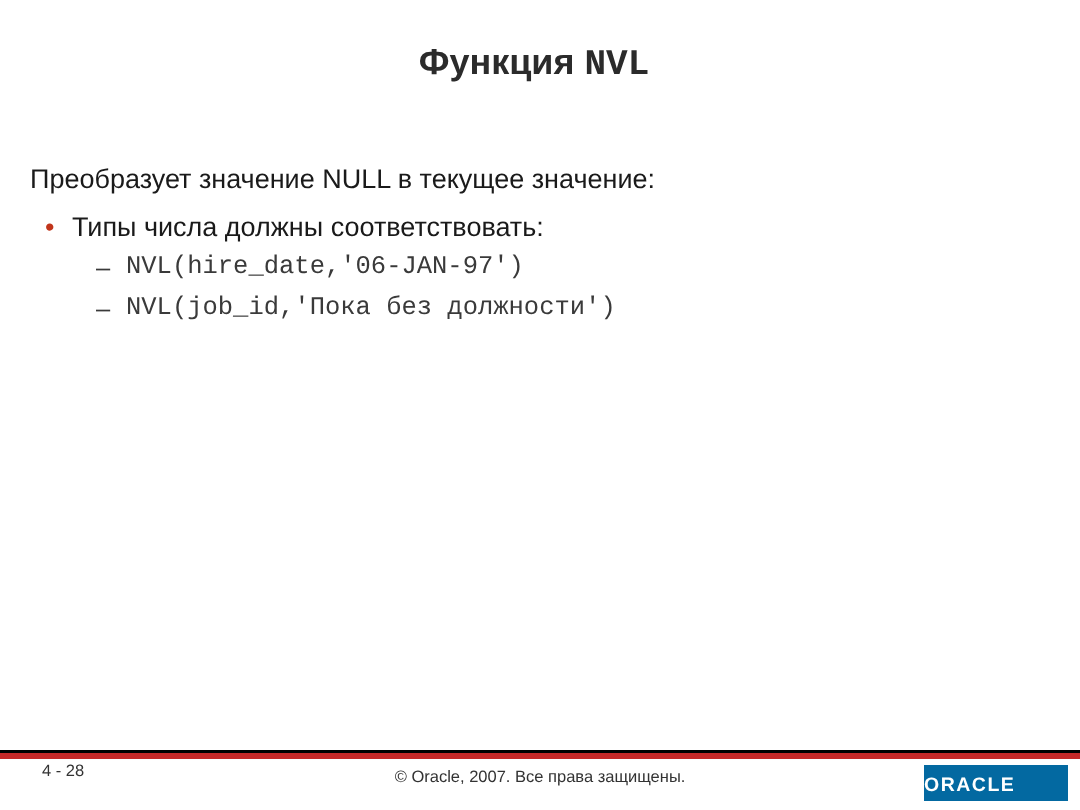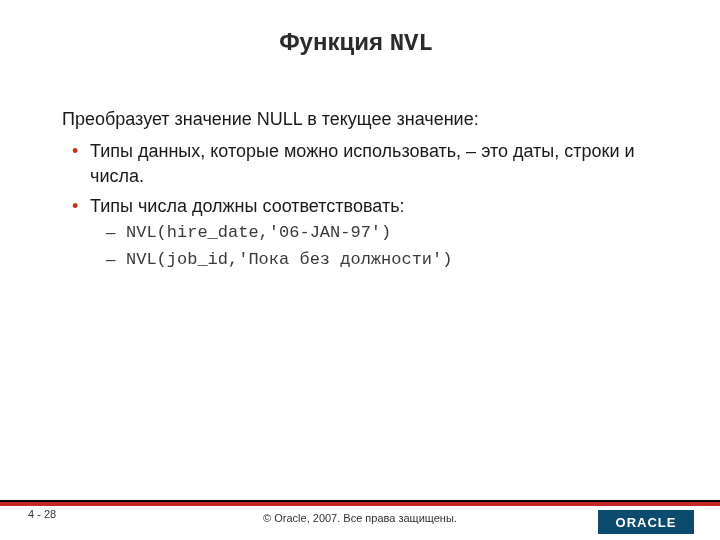--- a/index.html
+++ b/index.html
@@ -23,25 +23,24 @@
     font-weight: bold;
     font-size: 24px;
     padding-top: 28px;
     color: #2b2b2b;
   }
   .title .nvl {
     font-family: "Courier New", Courier, monospace;
     font-weight: bold;
   }
   .content {
-    padding: 50px 48px 0 44px;
+    padding: 50px 48px 0 20px;
     font-size: 18px;
     line-height: 1.35;
     color: #1a1a1a;
-    margin-left: 18px;
   }
   .lead {
     margin: 0 0 8px 0;
   }
   ul.level1 {
     margin: 0;
     padding-left: 28px;
     list-style: none;
   }
   ul.level1 > li {
@@ -105,28 +104,28 @@
   .copyright {
     position: absolute;
     width: 720px;
     bottom: 16px;
     text-align: center;
     font-size: 11px;
     color: #333;
   }
   .logo {
     position: absolute;
-    right: 18px;
+    right: 0;
     bottom: 6px;
     width: 96px;
     height: 24px;
-    background: #0c4a6e;
+    background: #0369a1;
     display: flex;
     align-items: center;
-    justify-content: center;
+    justify-content: flex-start;
   }
   .logo span {
     color: #ffffff;
     font-family: Arial, Helvetica, sans-serif;
     font-weight: bold;
     font-size: 13px;
     letter-spacing: 1px;
   }
 </style>
 </head>
@@ -135,23 +134,20 @@
 <div class="slide">
 
   <div class="title">
     <span>Функция </span><span class="nvl">NVL</span>
   </div>
 
   <div class="content">
     <p class="lead">Преобразует значение NULL в текущее значение:</p>
     <ul class="level1">
       <li>
-        <span>Типы данных, которые можно использовать, – это даты, строки и числа.</span>
-      </li>
-      <li>
         <span>Типы числа должны соответствовать:</span>
         <ul class="level2">
           <li>NVL(hire_date,'06-JAN-97')</li>
           <li>NVL(job_id,'Пока без должности')</li>
         </ul>
       </li>
     </ul>
   </div>
 
   <div class="footer-bar"></div>

